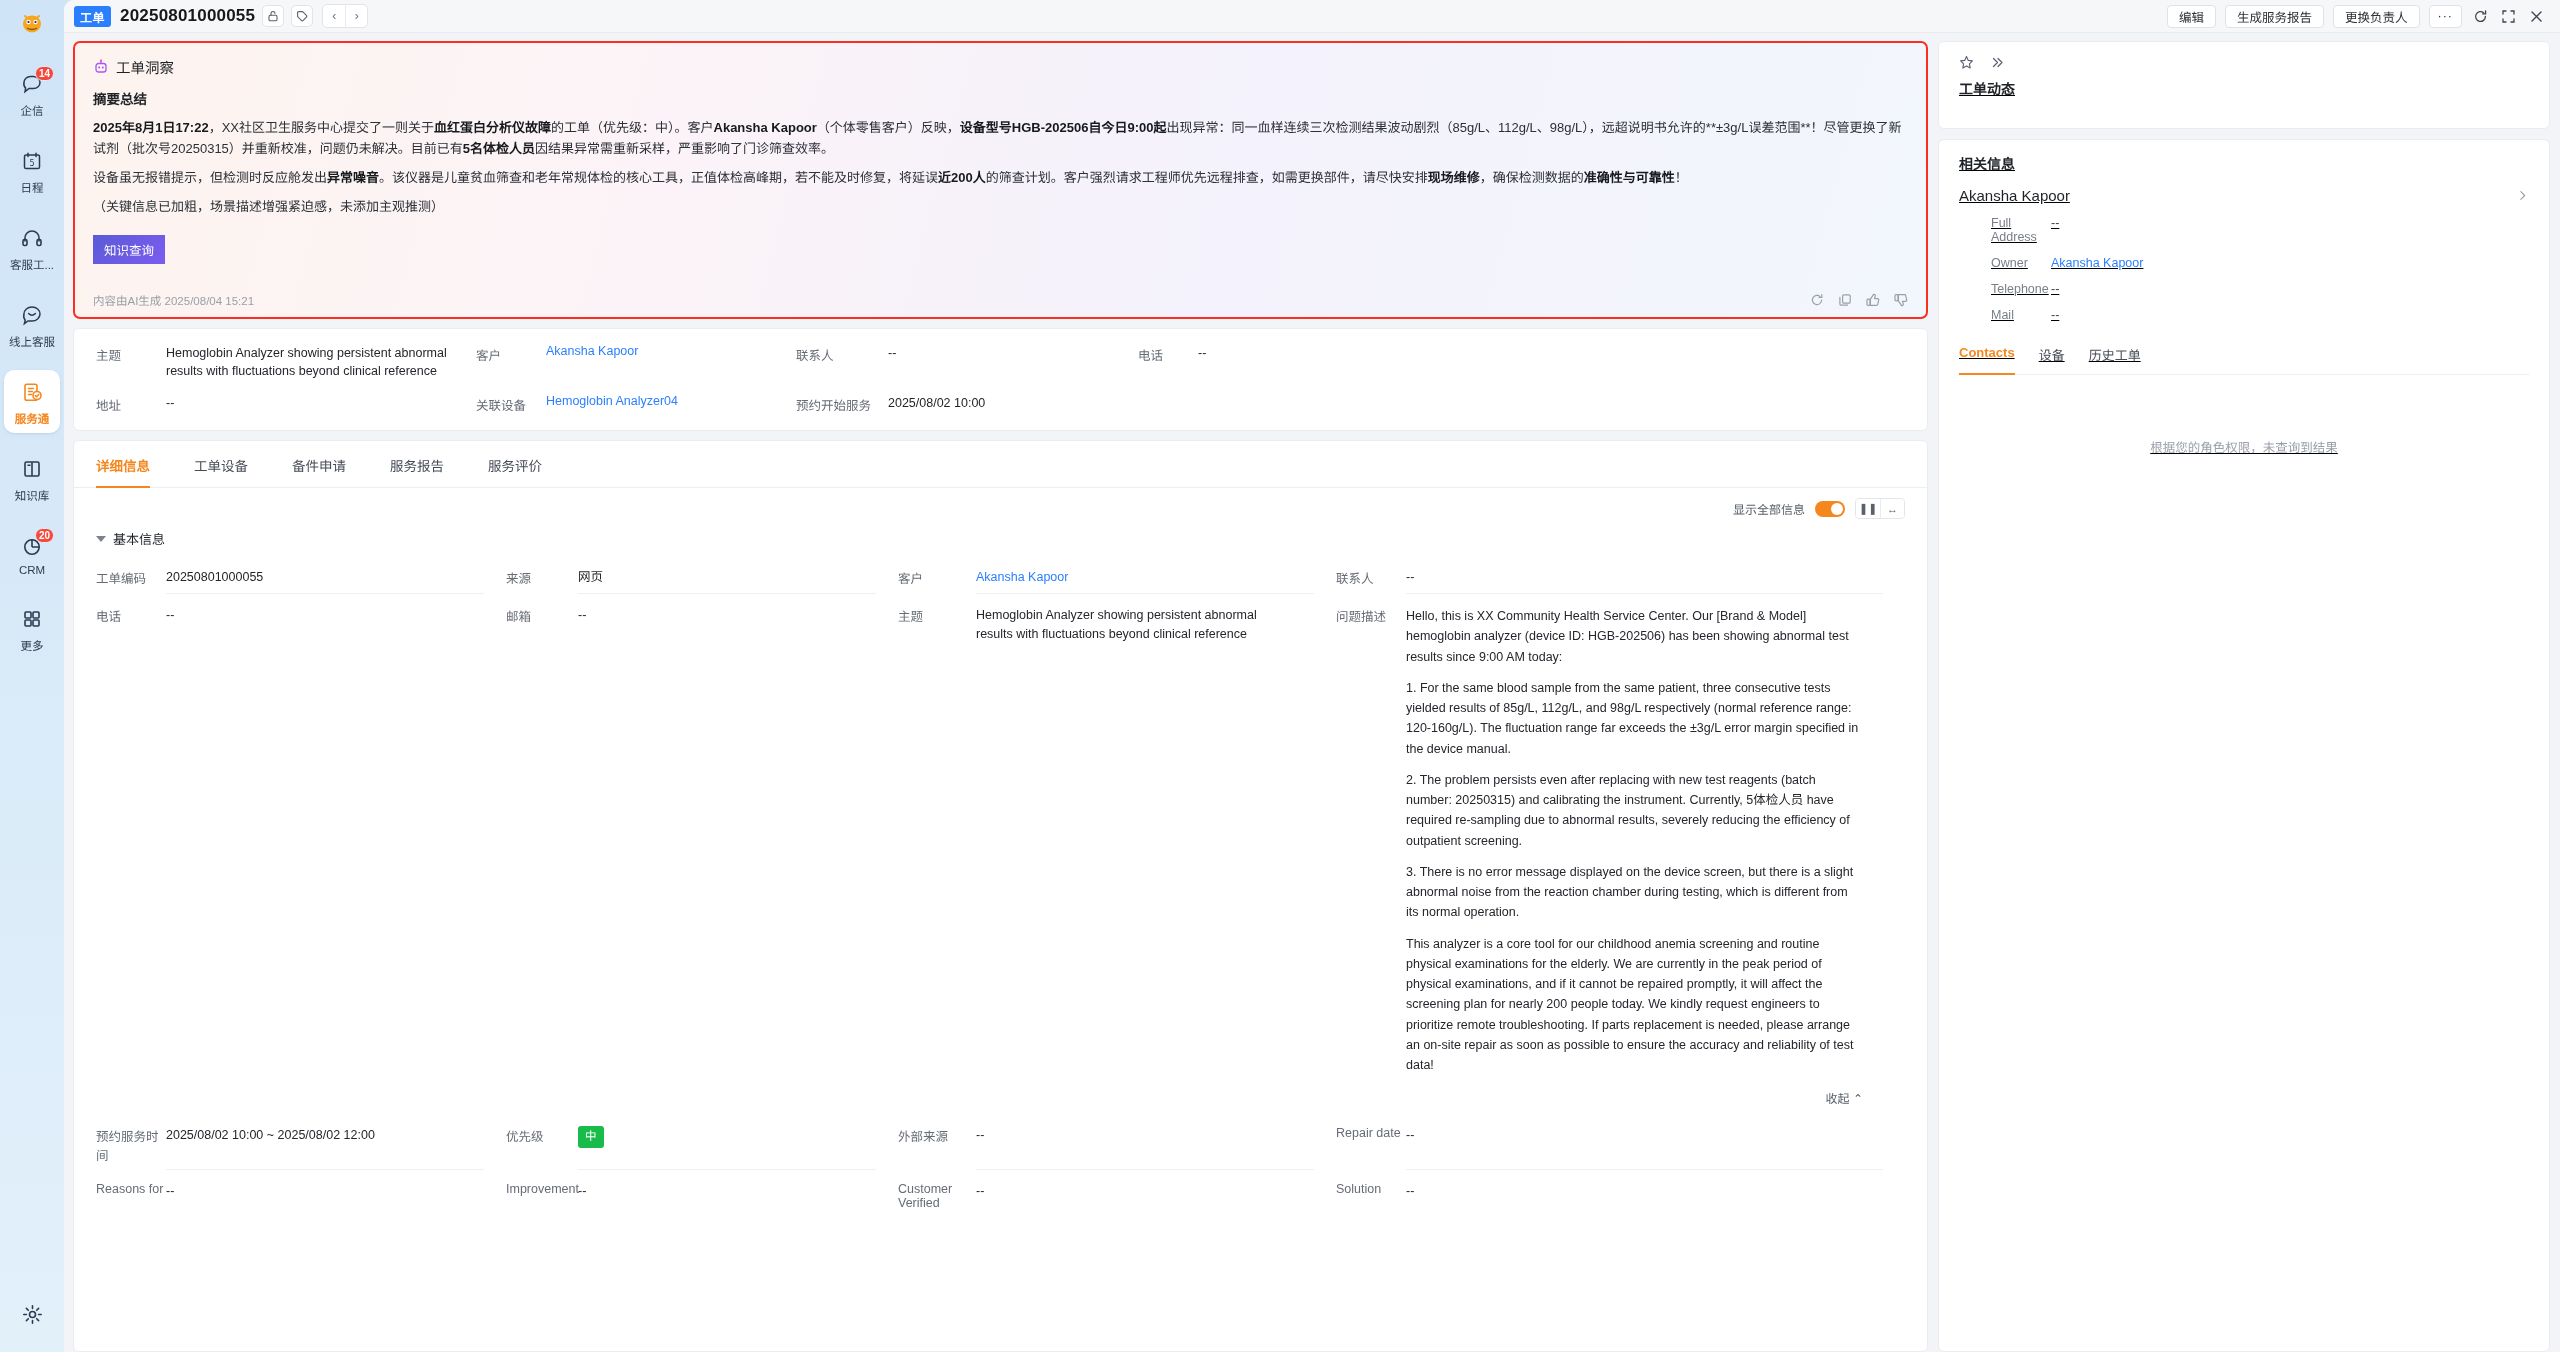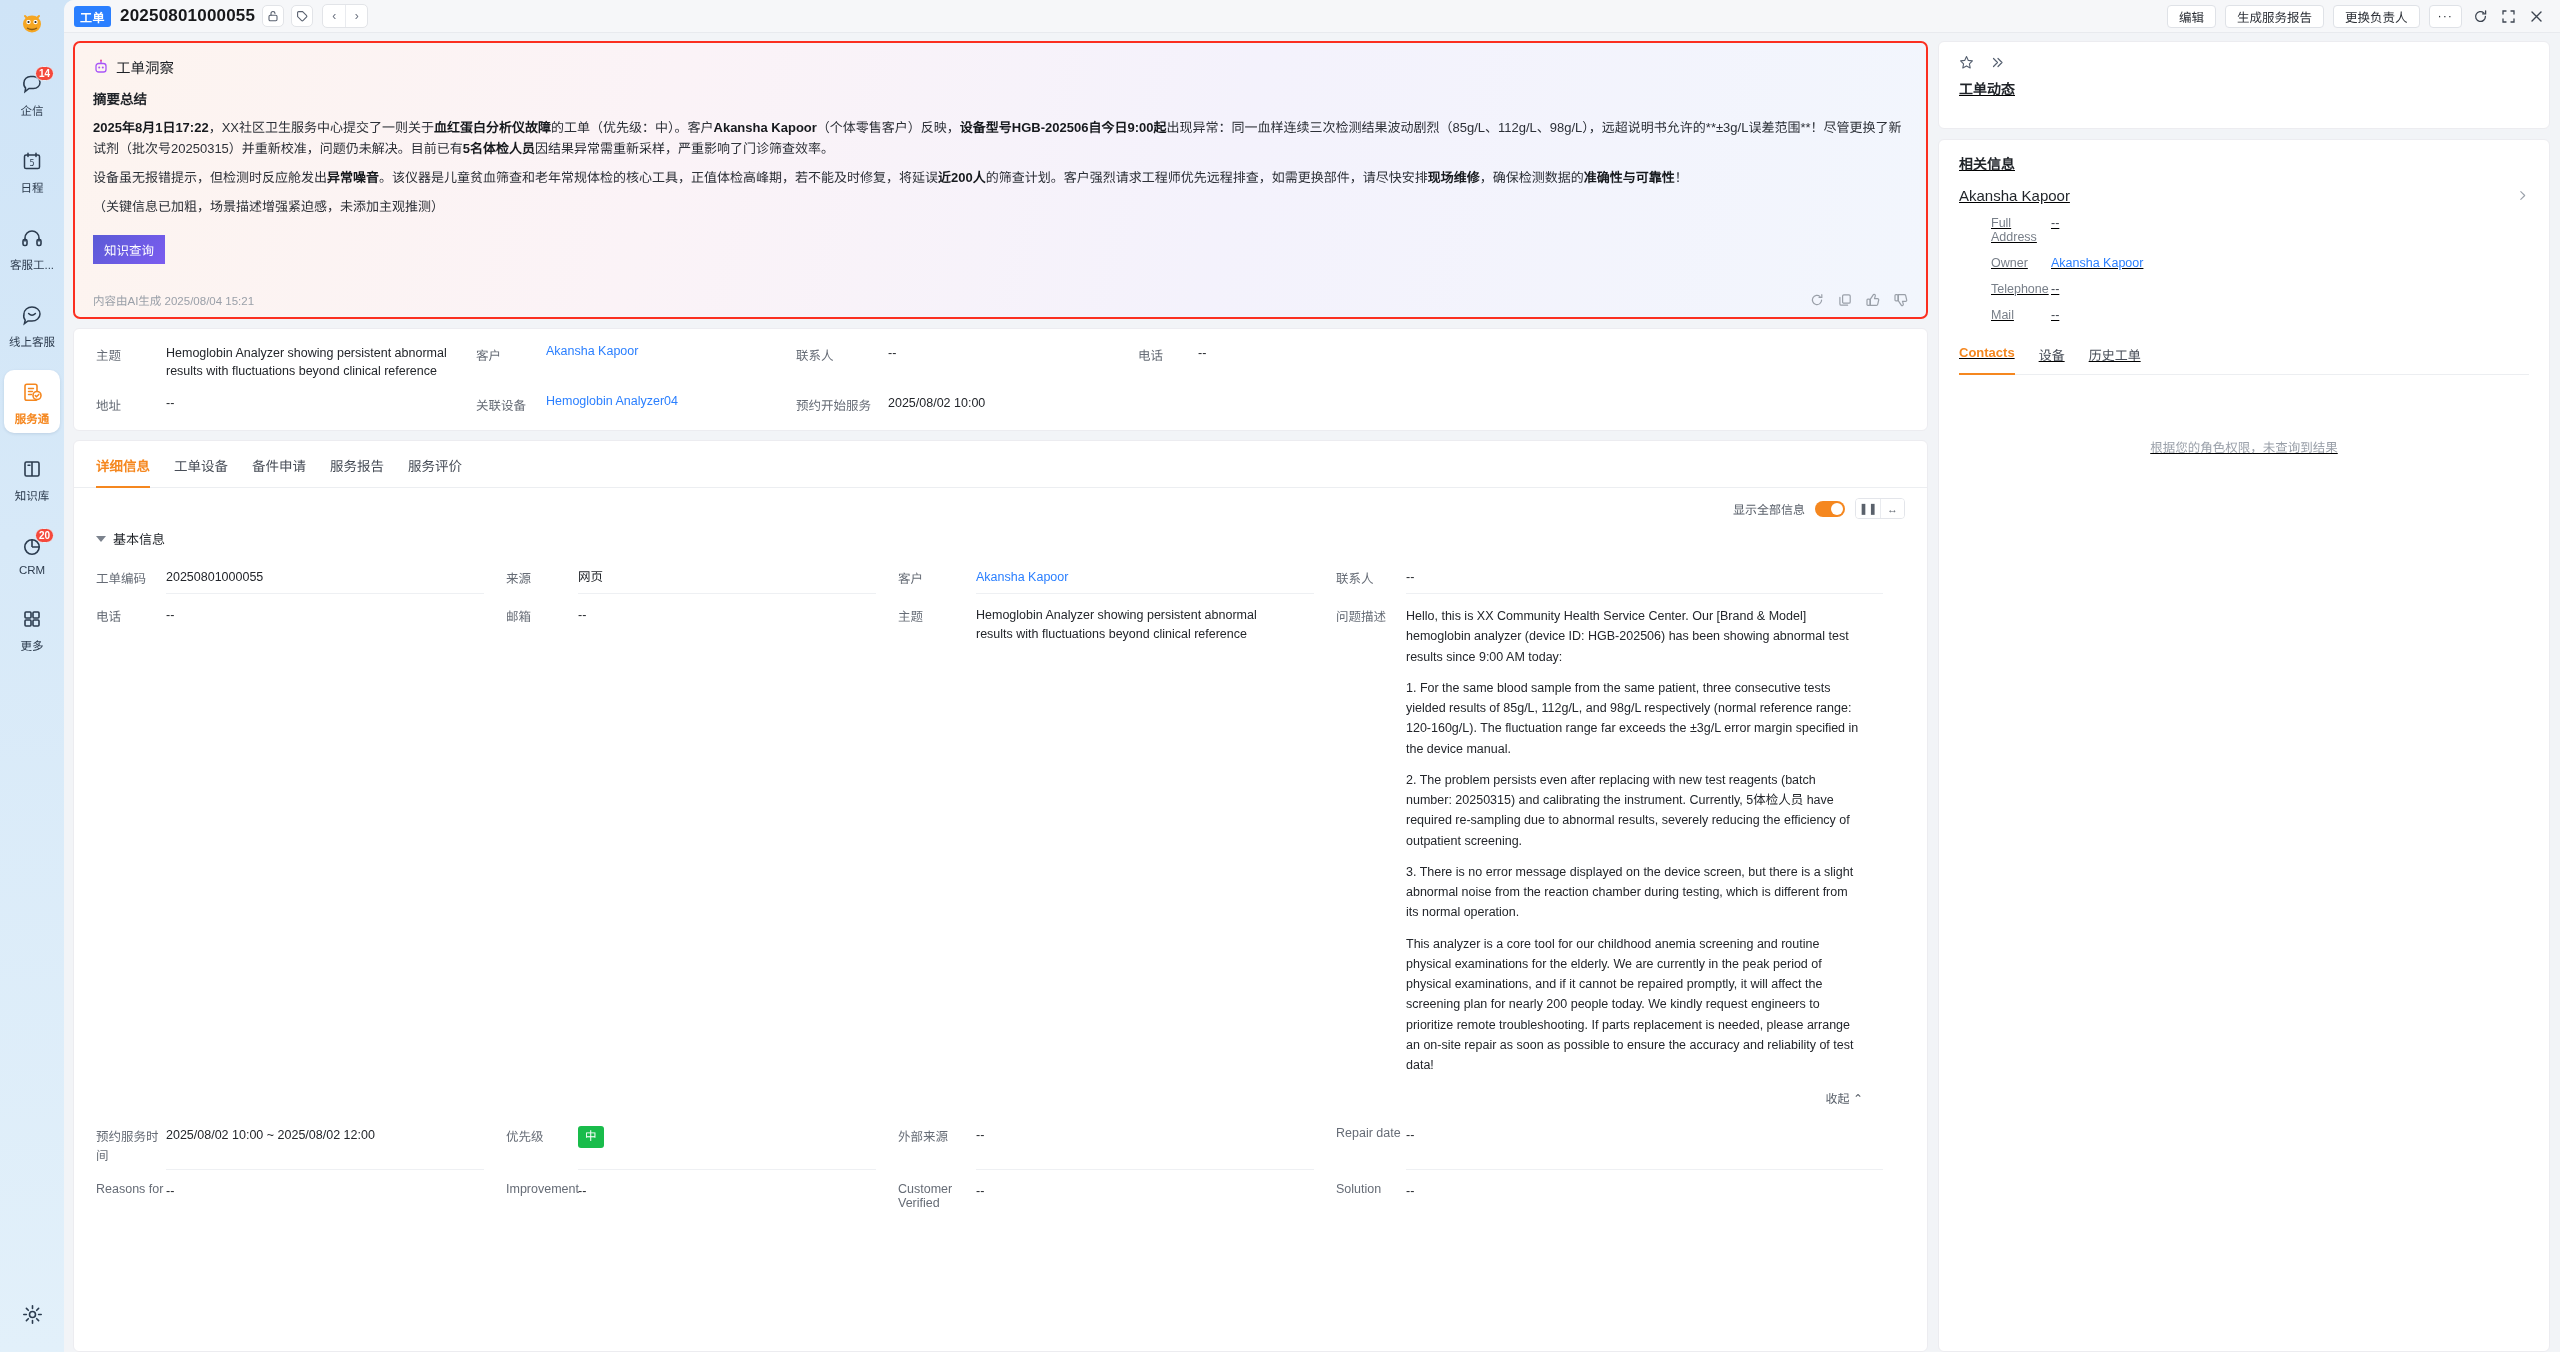--- a/index.html
+++ b/index.html
@@ -101,21 +101,21 @@
   
   .card { background: #fff; border-radius: 6px; border: 1px solid #ececf0; }
   .sum-card { padding: 15px 22px 16px 22px; }
   .sumgrid { display: grid; grid-template-columns: 70px 310px 70px 250px 92px 250px 60px 1fr; row-gap: 14px; align-items: start; }
   .flabel { font-size: 12.5px; color: #666c76; padding-top: 1px; }
   .fval { font-size: 12.5px; color: #23262b; line-height: 1.45; padding-right: 16px; }
   .flink { font-size: 12.5px; color: #2a7fff; cursor: pointer; }
 
   
   .tabs-card { flex: 1; display: flex; flex-direction: column; min-height: 0; overflow: hidden; }
-  .tabs-row { display: flex; align-items: center; padding: 0 22px; border-bottom: 1px solid #eceef1; flex: 0 0 auto;}
+  .tabs-row { display: flex; align-items: center; padding: 0 22px; border-bottom: 1px solid #eceef1; flex: 0 0 auto; gap: 20px;}
   .tab {
     font-size: 13.5px; color: #474d57; padding: 13px 0 11px; margin-right: 24px; cursor: pointer;
     border-bottom: 2.5px solid transparent; position: relative; top: 1px;
   }
   .tab.active { color: #f5871f; font-weight: 700; border-bottom-color: #f5871f; }
 
   .showall-row { display: flex; align-items: center; justify-content: flex-end; gap: 10px; padding: 10px 22px 4px; }
   .showall-lab { font-size: 12px; color: #5a616b; }
   .switch { width: 30px; height: 16px; border-radius: 9px; background: #f5871f; position: relative; cursor: pointer; }
   .switch::after { content:""; position: absolute; width: 12px; height: 12px; border-radius: 50%; background: #fff; top: 2px; right: 2px; }

